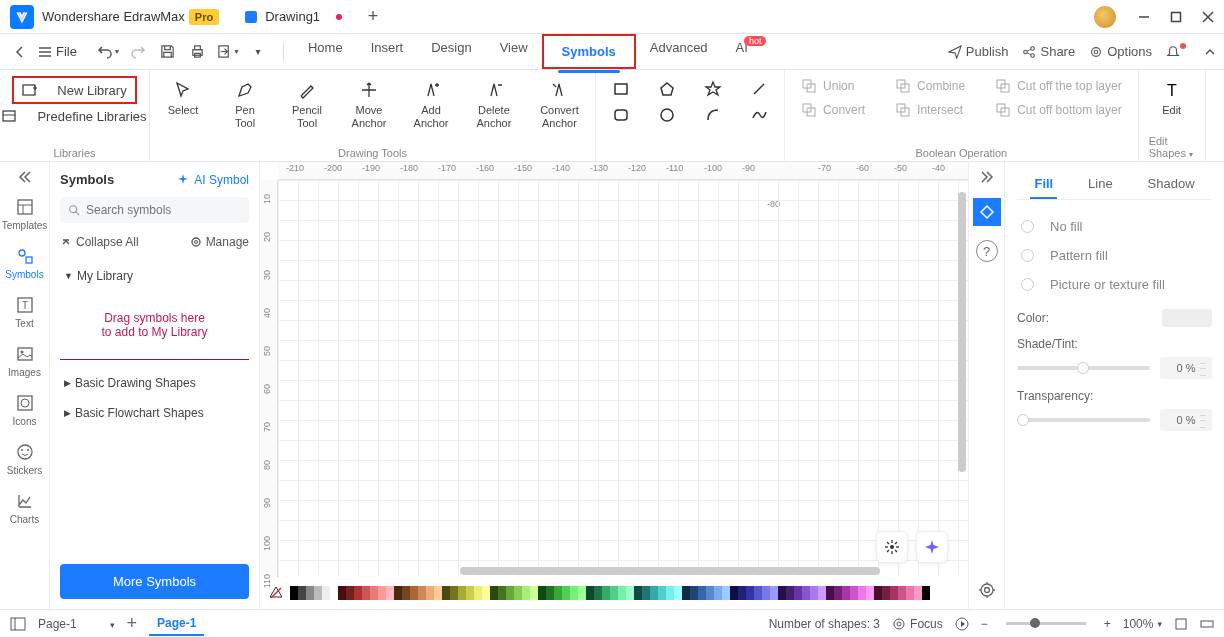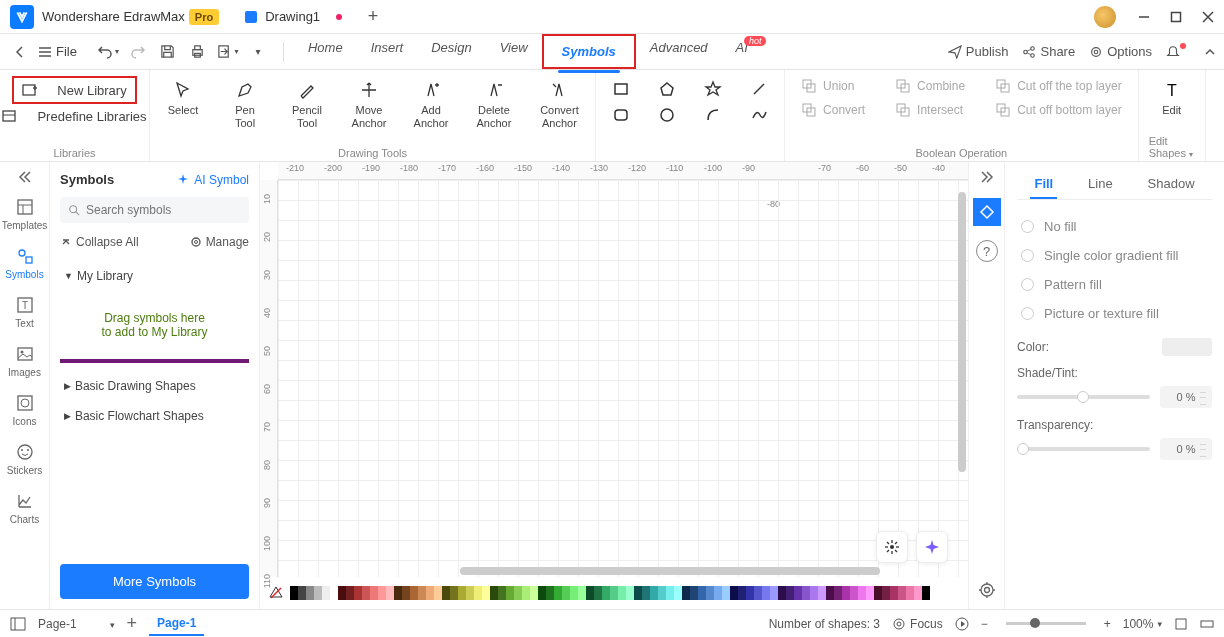--- a/index.html
+++ b/index.html
@@ -17,21 +17,21 @@
 .titlebar .spacer { flex: 1; }
 .avatar { width: 22px; height: 22px; border-radius: 50%; background: radial-gradient(circle at 40% 40%, #f6c667, #cf8f2d); margin-right: 12px; }
 .win-btn { width: 32px; height: 30px; display: flex; align-items: center; justify-content: center; color: #444; }
 
 
 .menubar { height: 36px; display: flex; align-items: center; border-bottom: 1px solid #e5e5e5; padding: 0 8px; }
 .menubar .nav-btn { width: 24px; height: 24px; display: flex; align-items: center; justify-content: center; color: #555; margin-right: 6px; }
 .menubar .file-btn { display: flex; align-items: center; margin-right: 16px; color: #444; }
 .menubar .tool-icon { width: 24px; height: 24px; display: flex; align-items: center; justify-content: center; color: #555; margin: 0 3px; }
 .menubar .divider { width: 1px; height: 20px; background: #e0e0e0; margin: 0 10px; }
-.menu-items { display: flex; font-style: italic; }
+.menu-items { display: flex; }
 .menu-item { padding: 6px 14px; color: #555; position: relative; }
 .menu-item.active { color: #1b7cff; font-weight: 600; }
 .menu-item.active::after { content: ""; position: absolute; bottom: -8px; left: 10px; right: 10px; height: 3px; background: #1b7cff; border-radius: 2px; }
 .symbols-highlight { border: 2px solid #d22; padding: 2px 4px; }
 .hot-badge { background: #ff4b55; color: #fff; font-size: 9px; border-radius: 8px; padding: 0 5px; position: relative; top: -8px; left: -4px; }
 .menubar .right { display: flex; align-items: center; gap: 14px; margin-left: auto; color: #555; }
 .menubar .right span { display: flex; align-items: center; gap: 4px; }
 .notif-dot { width: 6px; height: 6px; background: #ff4b55; border-radius: 50%; position: relative; top: -6px; left: -4px; }
 
 
@@ -58,21 +58,21 @@
 
 .symbol-panel { width: 210px; border-right: 1px solid #eee; padding: 10px 10px 0; display: flex; flex-direction: column; }
 .panel-header { display: flex; justify-content: space-between; align-items: center; margin-bottom: 10px; }
 .panel-header .title { font-size: 13px; font-weight: 600; color: #333; }
 .ai-symbol { color: #1b7cff; font-size: 12px; display: flex; align-items: center; gap: 4px; }
 .search-box { display: flex; align-items: center; background: #f5f6f8; border-radius: 4px; padding: 6px 8px; margin-bottom: 12px; color: #999; gap: 6px; }
 .search-box input { border: none; background: transparent; outline: none; flex: 1; font-size: 12px; }
 .panel-tools { display: flex; justify-content: space-between; margin-bottom: 12px; font-size: 12px; color: #555; }
 .panel-tools span { display: flex; align-items: center; gap: 4px; }
 .lib-item { padding: 8px 4px; font-size: 12px; color: #444; display: flex; align-items: center; gap: 4px; }
-.lib-dropzone { border-bottom: 4px solid #701a75; padding: 20px 0; text-align: center; color: #4d7c0f; font-size: 12px; margin-bottom: 8px; }
+.lib-dropzone { border-bottom: 1px solid #701a75; padding: 20px 0; text-align: center; color: #be185d; font-size: 12px; margin-bottom: 8px; }
 .more-symbols-btn { background: #1b7cff; color: #fff; border: none; border-radius: 4px; padding: 10px; margin-top: auto; margin-bottom: 10px; font-size: 13px; }
 
 .canvas-area { flex: 1; position: relative; overflow: hidden; background: #fff; }
 .ruler-h { height: 18px; background: #fafafa; border-bottom: 1px solid #e0e0e0; position: relative; font-size: 9px; color: #888; margin-left: 18px; }
 .ruler-h span { position: absolute; top: 1px; }
 .ruler-v { width: 18px; background: #fafafa; border-right: 1px solid #e0e0e0; position: absolute; left: 0; top: 18px; bottom: 32px; font-size: 9px; color: #888; }
 .ruler-v span { position: absolute; left: 2px; writing-mode: vertical-rl; transform: rotate(180deg); }
 .canvas { position: absolute; left: 18px; top: 18px; right: 0; bottom: 32px;
   background-image: linear-gradient(#eee 1px, transparent 1px), linear-gradient(90deg, #eee 1px, transparent 1px);
   background-size: 20px 20px; }
@@ -87,21 +87,21 @@
 .right-rail { width: 36px; border-left: 1px solid #eee; display: flex; flex-direction: column; align-items: center; padding-top: 8px; gap: 14px; }
 .right-rail .expand { color: #666; }
 .right-rail .diamond { width: 28px; height: 28px; background: #1b7cff; display: flex; align-items: center; justify-content: center; color: #fff; }
 .right-rail .help { width: 22px; height: 22px; border: 1.5px solid #888; border-radius: 50%; display: flex; align-items: center; justify-content: center; color: #666; font-size: 13px; }
 .right-rail .gear { margin-top: auto; margin-bottom: 10px; color: #666; }
 
 .prop-panel { width: 220px; border-left: 1px solid #eee; padding: 8px 12px; }
 .prop-tabs { display: flex; justify-content: space-around; border-bottom: 1px solid #eee; margin-bottom: 12px; }
 .prop-tab { padding: 6px 4px; font-size: 13px; color: #666; }
 .prop-tab.active { color: #1b7cff; font-weight: 600; border-bottom: 2px solid #1b7cff; }
-.radio-opt { display: flex; align-items: center; gap: 10px; padding: 7px 4px; color: #888; font-size: 13px; }
+.radio-opt { display: flex; align-items: center; gap: 16px; padding: 7px 4px; color: #888; font-size: 13px; }
 .radio-opt .r { width: 13px; height: 13px; border: 1.5px solid #ccc; border-radius: 50%; }
 .prop-label { font-size: 12px; color: #666; margin: 10px 0 6px; display:flex; justify-content: space-between; align-items: center;}
 .color-swatch { width: 50px; height: 18px; background: #eee; border-radius: 3px; }
 .slider-row { display: flex; align-items: center; gap: 10px; margin-bottom: 10px; }
 .slider { flex: 1; height: 4px; background: #ddd; border-radius: 2px; position: relative; }
 .slider .thumb { width: 12px; height: 12px; background: #fff; border: 1px solid #ccc; border-radius: 50%; position: absolute; top: -4px; }
 .slider-val { width: 52px; height: 22px; background: #f3f3f3; border-radius: 3px; display: flex; align-items: center; justify-content: center; font-size: 11px; color: #666; position: relative; }
 .slider-val::after { content:""; position:absolute; right: 4px; top: 2px; bottom: 2px; width: 10px; background: linear-gradient(#999 0 0) center / 6px 1px no-repeat, linear-gradient(#999 0 0) center 4px / 6px 1px no-repeat, linear-gradient(#999 0 0) center 16px / 6px 1px no-repeat; opacity:0.3;}
 
 
@@ -740,24 +740,20 @@
       <div class="prop-tab active">Fill</div>
       <div class="prop-tab">Line</div>
       <div class="prop-tab">Shadow</div>
     </div>
     <div class="radio-opt">
         <span class="r"></span>
         <span>No fill</span>
       </div>
     <div class="radio-opt">
         <span class="r"></span>
-        <span>Single color gradient fill</span>
-      </div>
-    <div class="radio-opt">
-        <span class="r"></span>
         <span>Pattern fill</span>
       </div>
     <div class="radio-opt">
         <span class="r"></span>
         <span>Picture or texture fill</span>
       </div>
     <div class="prop-label">
         <span>Color:</span>
         <span class="color-swatch"></span>
       </div>

